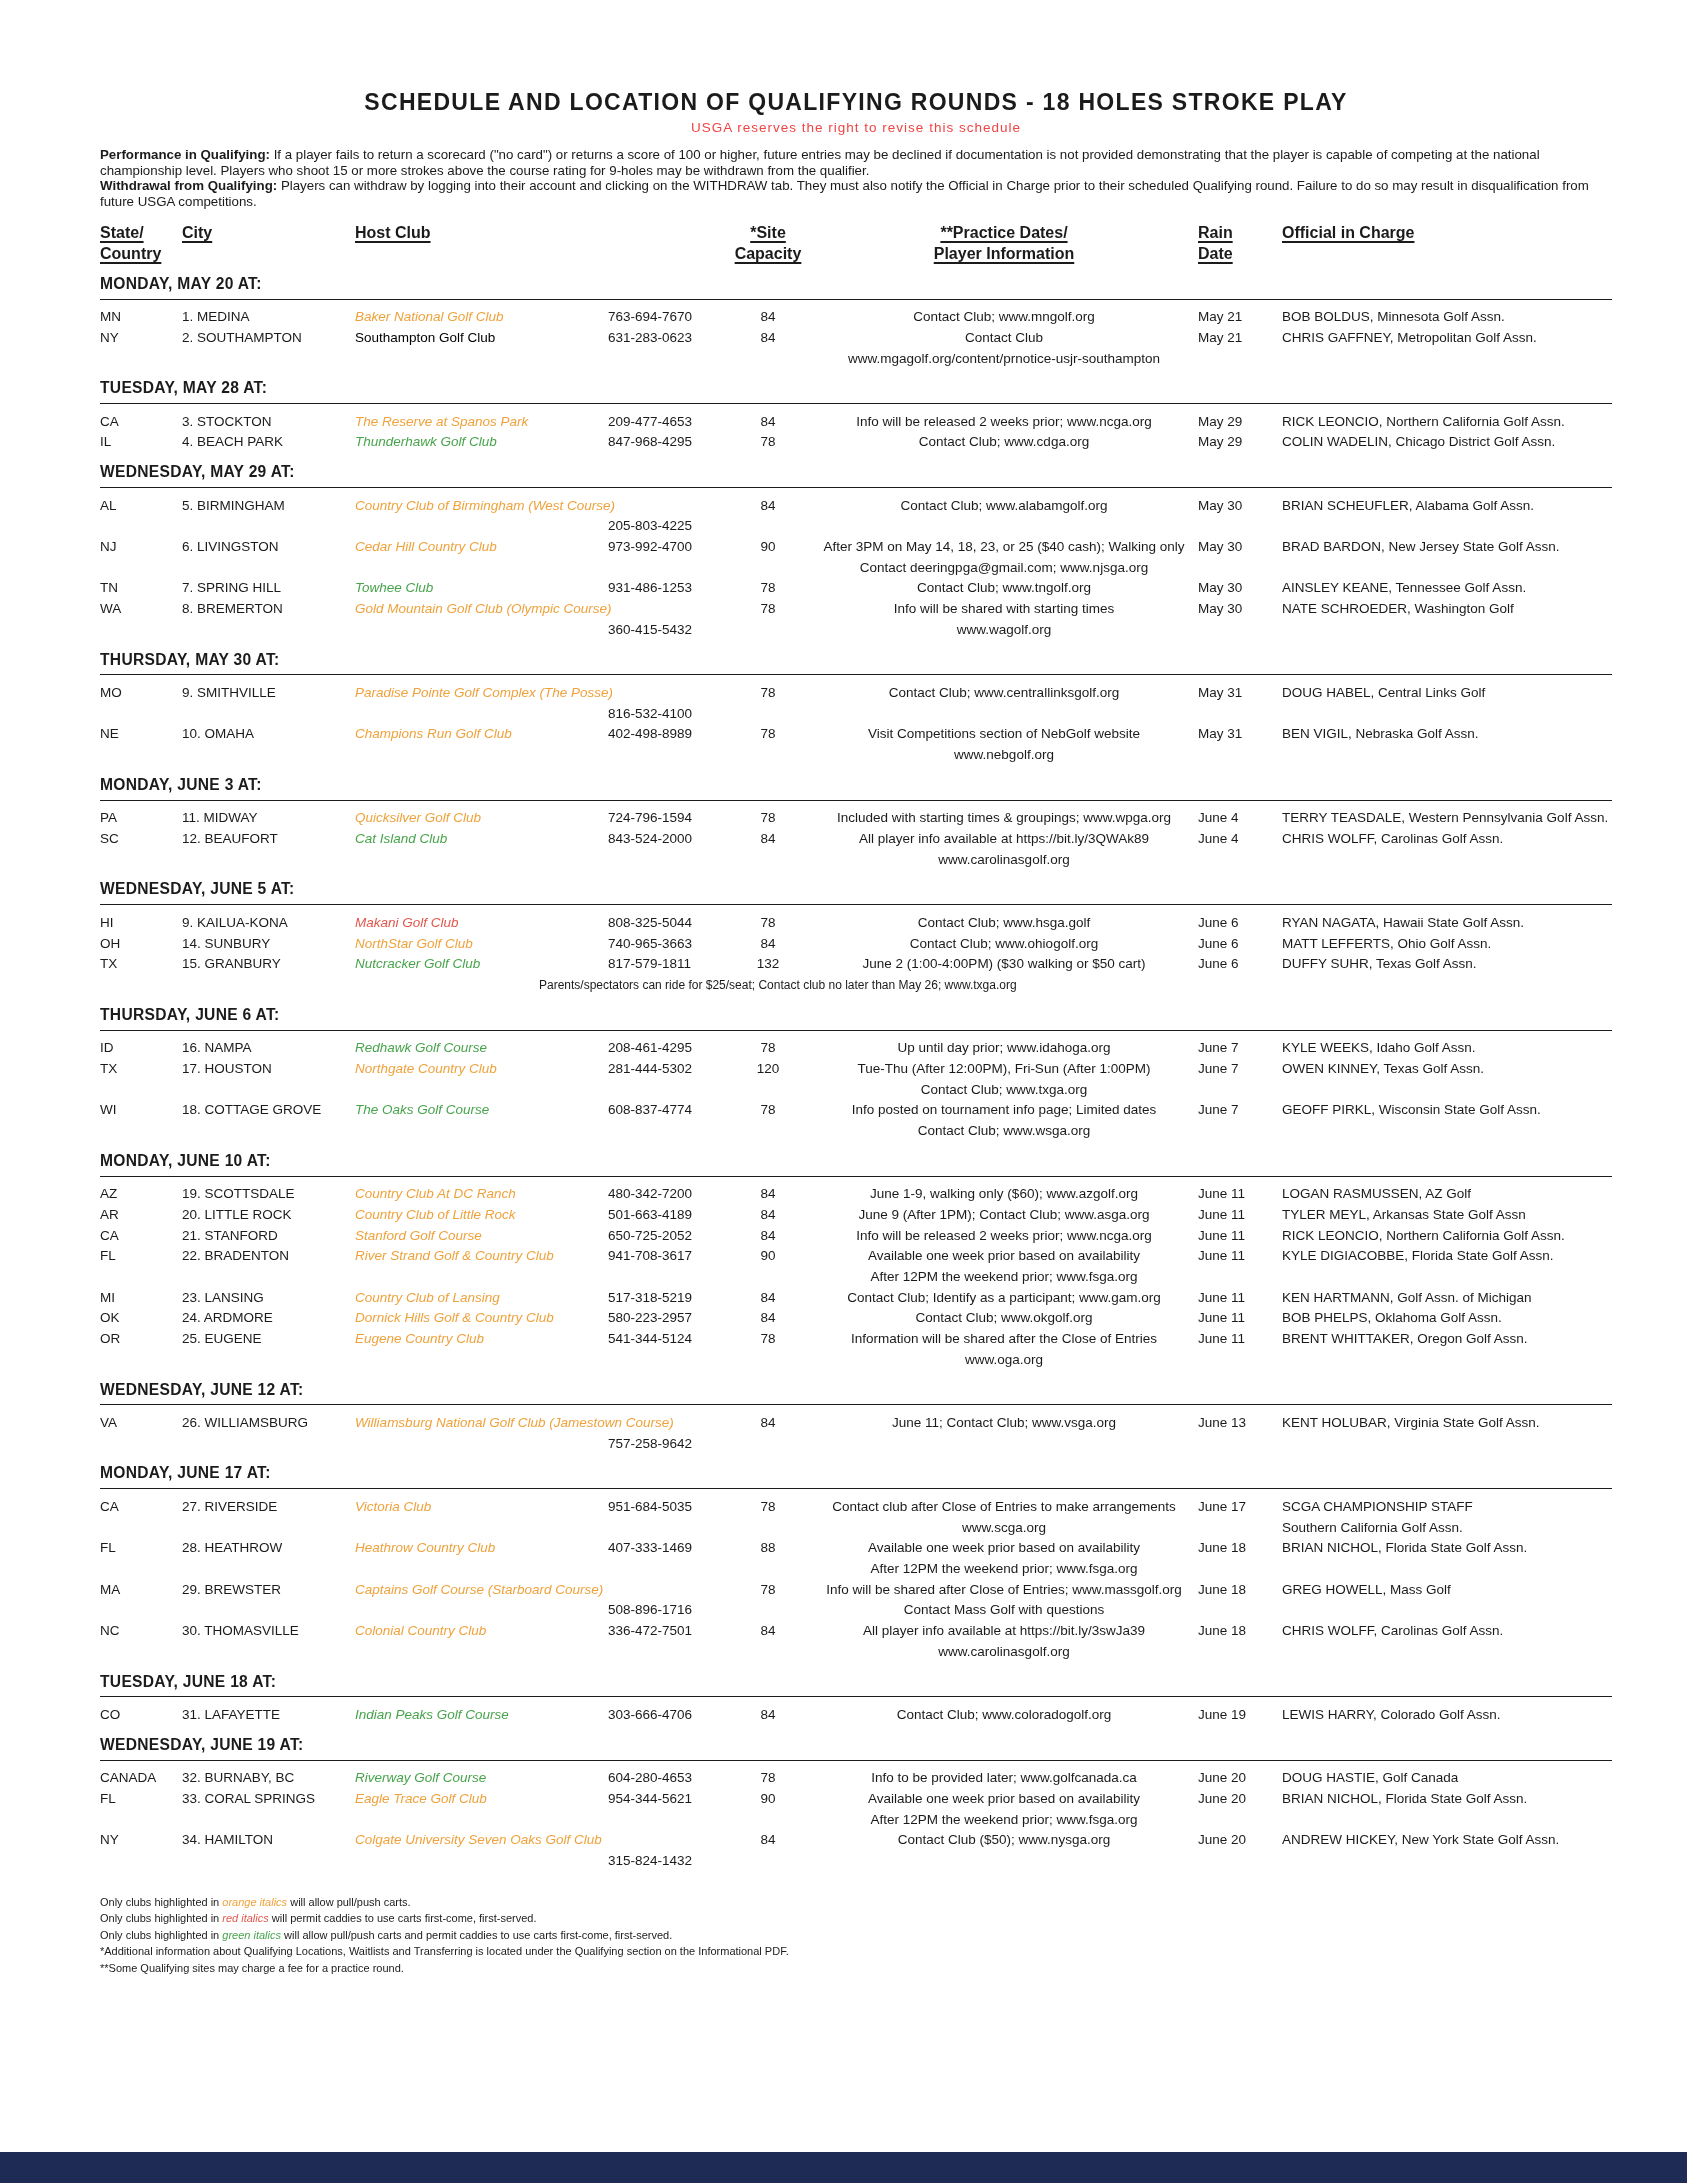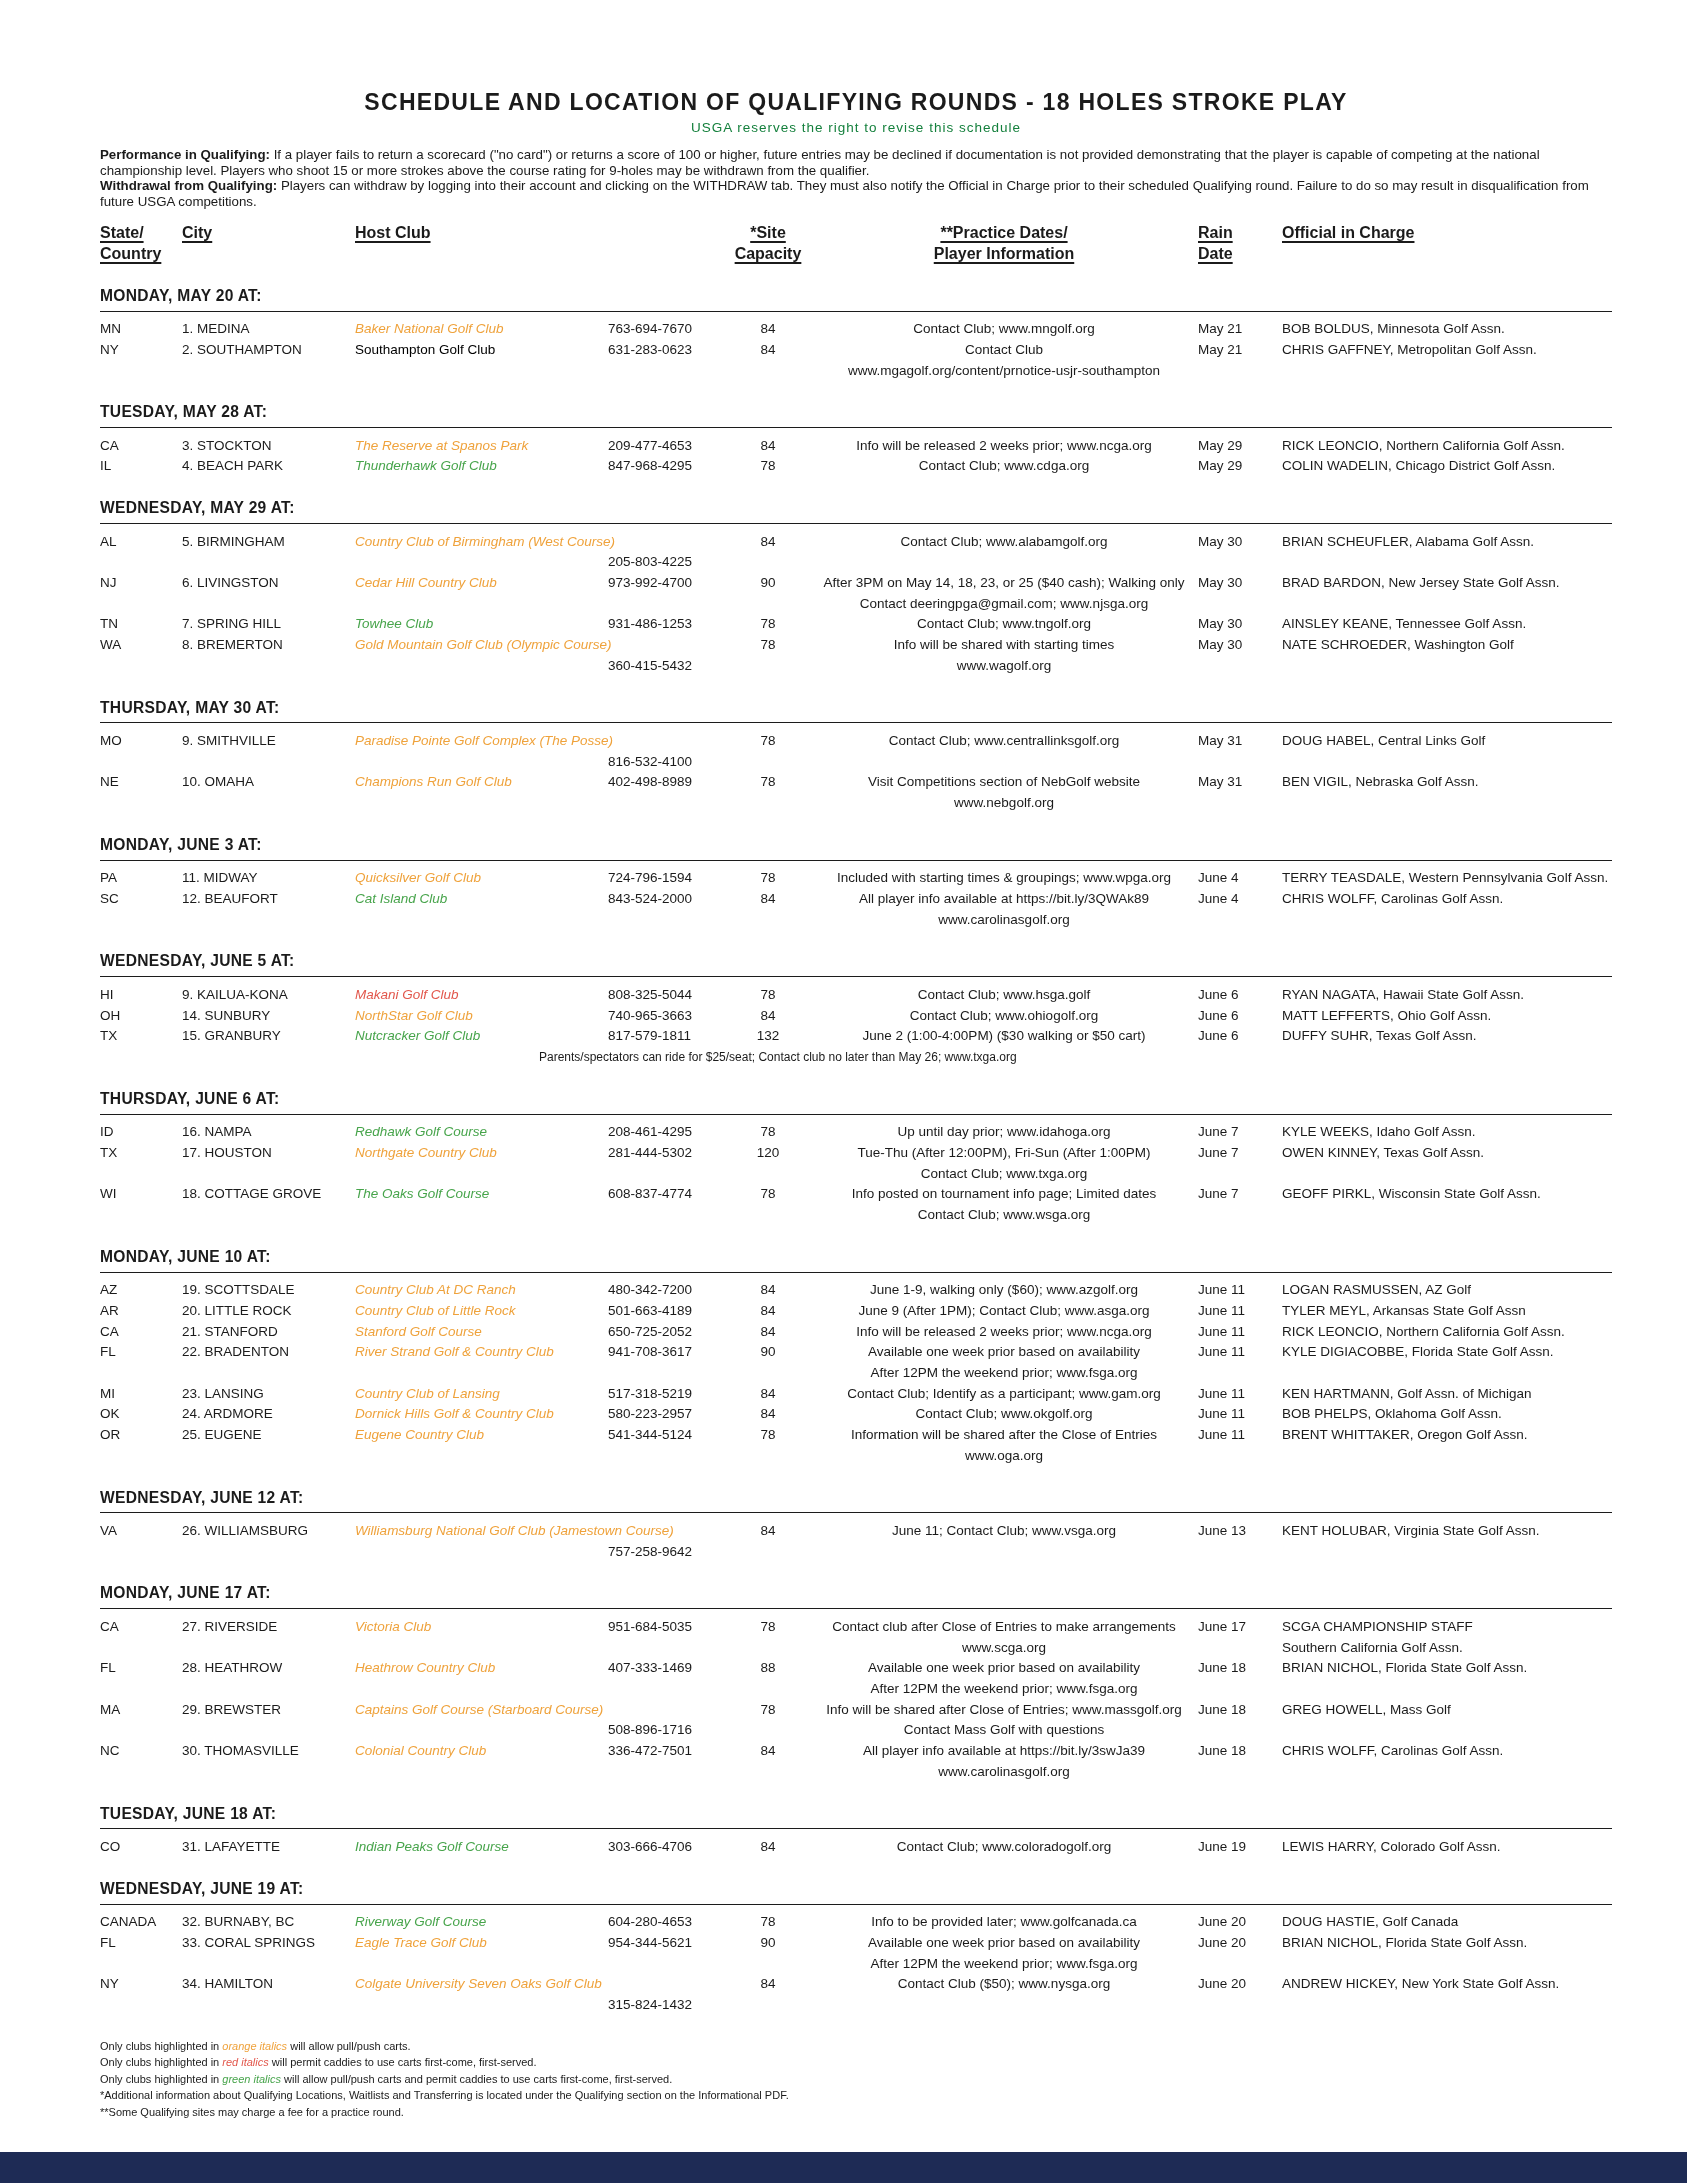--- a/index.html
+++ b/index.html
@@ -4,35 +4,35 @@
 <style>
   * { margin:0; padding:0; box-sizing:border-box; }
   html, body { width:1687px; }
   body {
     height:2183px; position:relative; overflow:hidden;
     background:#ffffff; color:#1b1b1b;
     font-family:"Liberation Sans", sans-serif;
   }
   .page { padding:89px 75px 0 100px; }
   .title { text-align:center; font-size:23px; font-weight:bold; letter-spacing:1.3px; }
-  .subtitle { text-align:center; font-size:13.5px; letter-spacing:1px; margin-top:4.2px; color:#15803d; }
+  .subtitle { text-align:center; font-size:13.5px; letter-spacing:1px; margin-top:4.2px; color:#ef4444; }
   .notices { margin-top:11.8px; }
   .notice { font-size:13.3px; line-height:15.7px; }
   .notice b { font-weight:bold; }
 
   .grid { display:grid; grid-template-columns:82px 173px 253px 118px 84px 388px 84px 1fr; }
   .header-row { margin-top:13.5px; font-weight:bold; font-size:16px; }
   .header-row .line { line-height:23px; white-space:nowrap; }
   .header-row .u { text-decoration:underline; text-decoration-thickness:1.7px; text-underline-offset:3.4px;text-align:right; }
 
   .c-cap, .c-info { text-align:center; }
   .cell { overflow:visible; }
   .cell .line { line-height:20.7px; white-space:nowrap; }
 
-  .section { margin-top:22px; }
+  .section { margin-top:10px; }
   .section-header { font-size:15.6px; font-weight:bold; letter-spacing:0.3px; }
   .rule { border-top:1.7px solid #1c1c1c; margin-top:5.9px; }
   .rows { padding-top:7.6px; font-size:13.5px; }
 
   .club-orange { color:var(--club_orange); font-style:italic; }
   .club-green  { color:var(--club_green);  font-style:italic; }
   .club-red    { color:var(--club_red);    font-style:italic; }
   .club-black  { color:#000000; font-style:normal; }
 
   .wide-info { margin-left:439px; width:793px; text-align:left; font-size:12px; line-height:20.7px; white-space:nowrap; }

